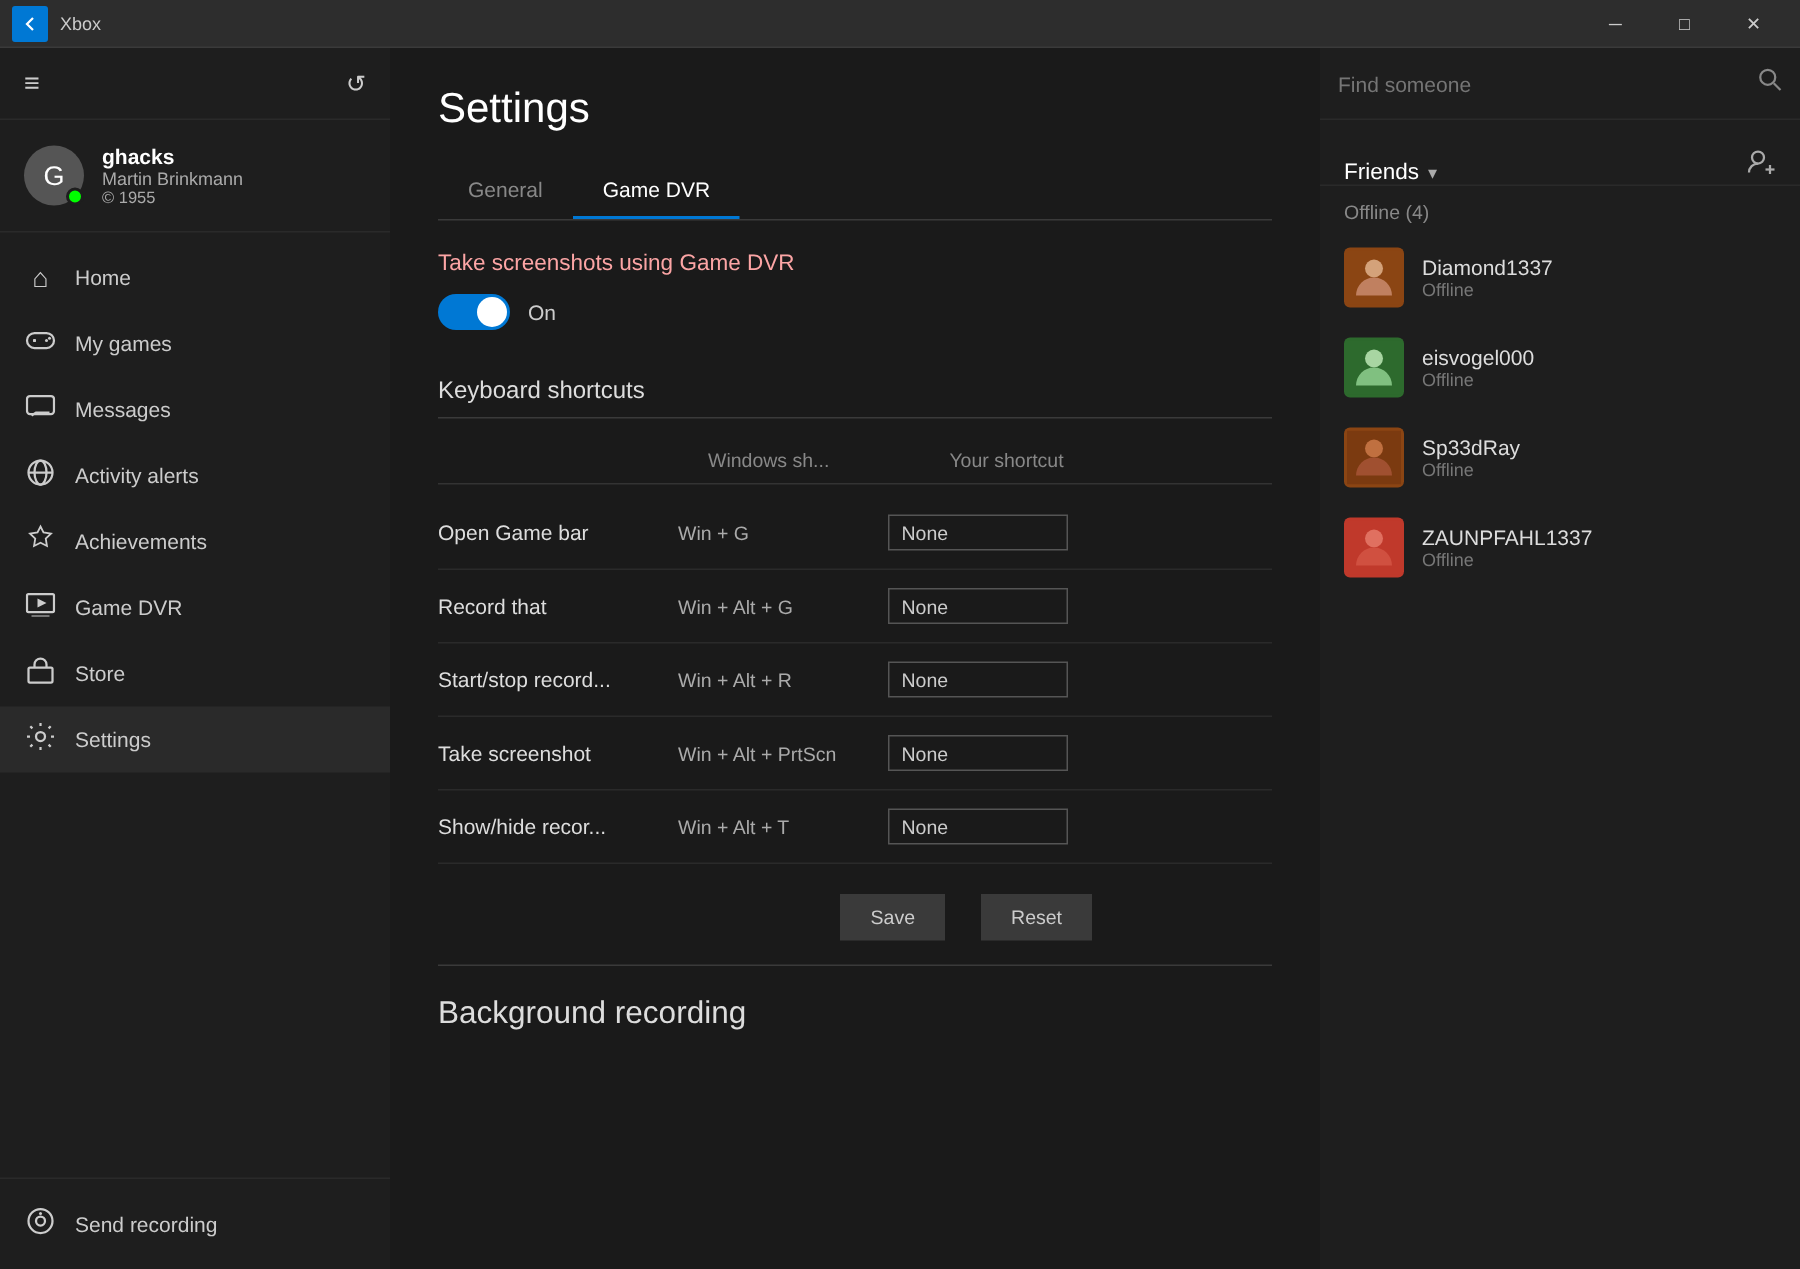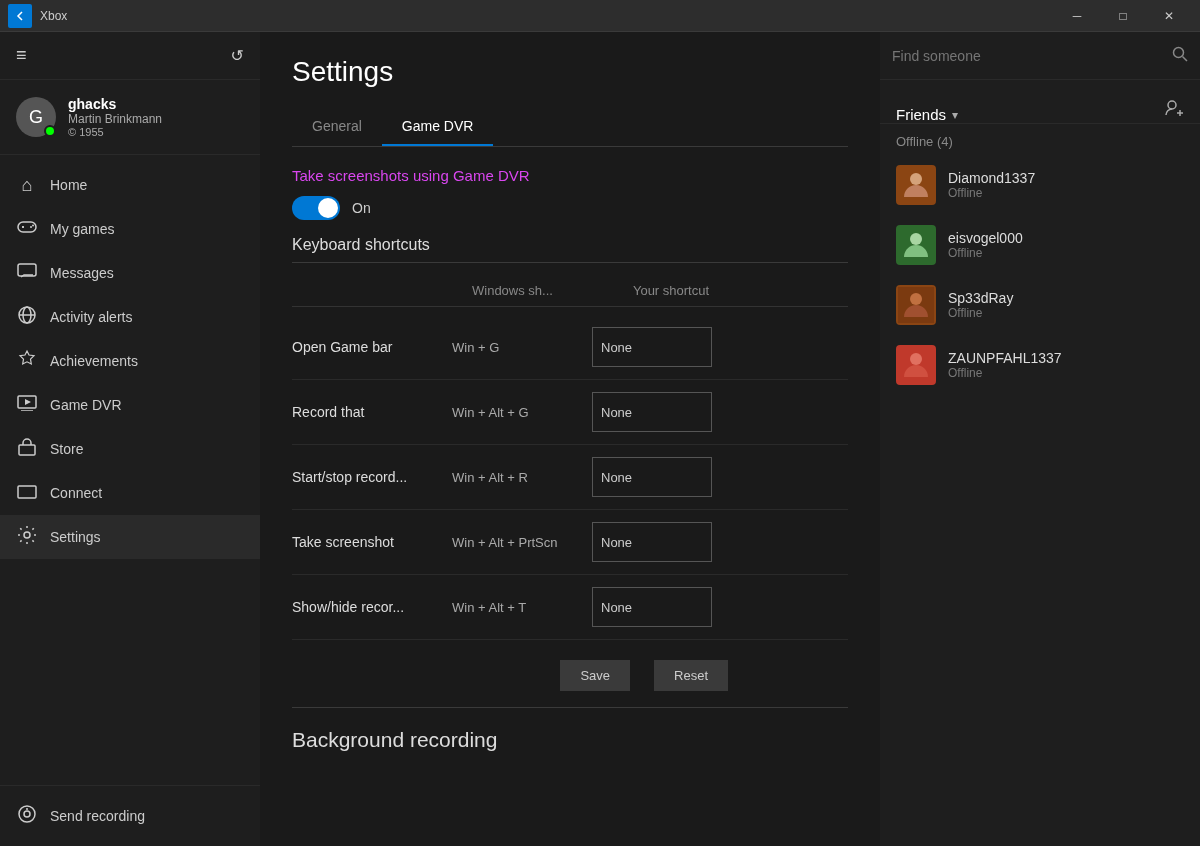--- a/index.html
+++ b/index.html
@@ -216,21 +216,21 @@
       flex-shrink: 0;
     }
     .shortcut-windows {
       width: 140px;
       font-size: 13px;
       color: #aaa;
       flex-shrink: 0;
     }
     .shortcut-input {
       width: 120px;
-      height: 40px;
+      height: 24px;
       background: transparent;
       border: 1px solid #555;
       color: #ccc;
       font-size: 13px;
       padding: 0 8px;
       cursor: pointer;
       display: flex; align-items: center;
     }
 
     .action-buttons {
@@ -420,28 +420,20 @@
       </div>
       <div class="nav-item">
         <span class="nav-icon">
           <svg width="20" height="20" viewBox="0 0 20 20" fill="none">
               <rect x="2" y="8" width="16" height="10" rx="1" stroke="#ccc" stroke-width="1.5"></rect>
               <path d="M6 8V6a4 4 0 018 0v2" stroke="#ccc" stroke-width="1.5"></path>
             </svg>
         </span>
         <span>Store</span>
       </div>
-      <div class="nav-item">
-        <span class="nav-icon">
-          <svg width="20" height="14" viewBox="0 0 20 14" fill="none">
-              <rect x="1" y="1" width="18" height="12" rx="1" stroke="#ccc" stroke-width="1.5"></rect>
-            </svg>
-        </span>
-        <span>Connect</span>
-      </div>
       <div class="nav-item active">
         <span class="nav-icon">
           <svg width="20" height="20" viewBox="0 0 20 20" fill="none">
               <circle cx="10" cy="10" r="3" stroke="#ccc" stroke-width="1.5"></circle>
               <path d="M10 1v2M10 17v2M1 10h2M17 10h2M3.2 3.2l1.4 1.4M15.4 15.4l1.4 1.4M3.2 16.8l1.4-1.4M15.4 4.6l1.4-1.4" stroke="#ccc" stroke-width="1.5"></path>
             </svg>
         </span>
         <span>Settings</span>
       </div>
     </nav>
@@ -465,23 +457,23 @@
       <h1 class="settings-title">Settings</h1>
 
       <div class="tabs">
         <div class="tab">General</div>
         <div class="tab active">Game DVR</div>
       </div>
 
       <div class="dvr-content">
 
         <div class="toggle-row">
-          <span style="font-size:15px;color:#d946ef;">Take screenshots using Game DVR</span>
+          <span style="font-size:15px;color:#fca5a5;">Take screenshots using Game DVR</span>
         </div>
-        <div class="toggle-row" style="margin-top:-8px;margin-bottom:16px;">
+        <div class="toggle-row" style="margin-top:-8px;margin-bottom:32px;">
           <div class="toggle-switch">
             <div class="toggle-knob"></div>
           </div>
           <span class="toggle-text">On</span>
         </div>
 
         <div class="section-title">Keyboard shortcuts</div>
 
         <div class="shortcuts-table">
 

